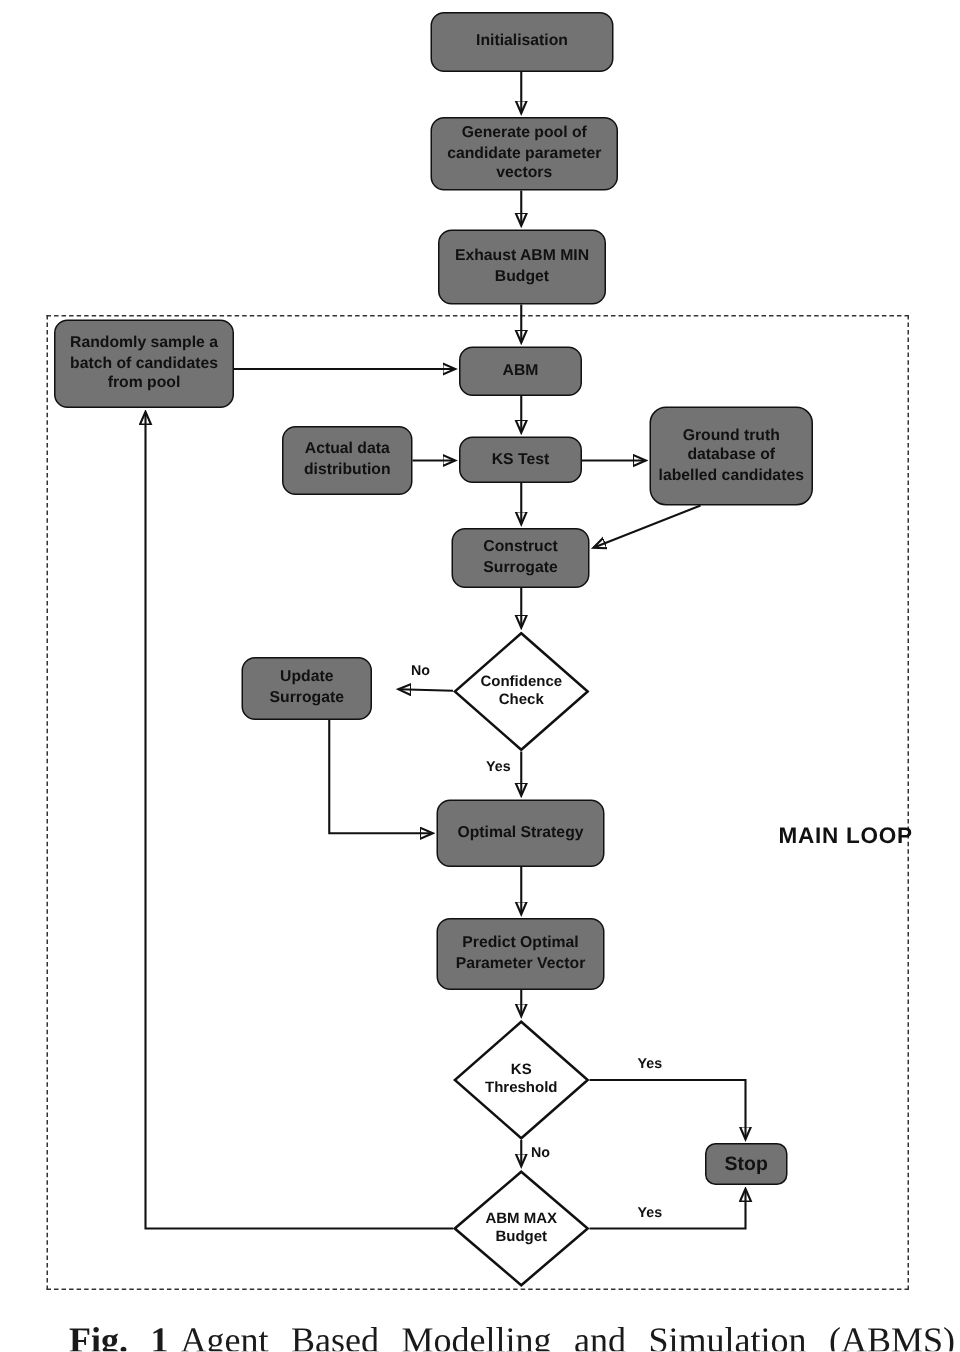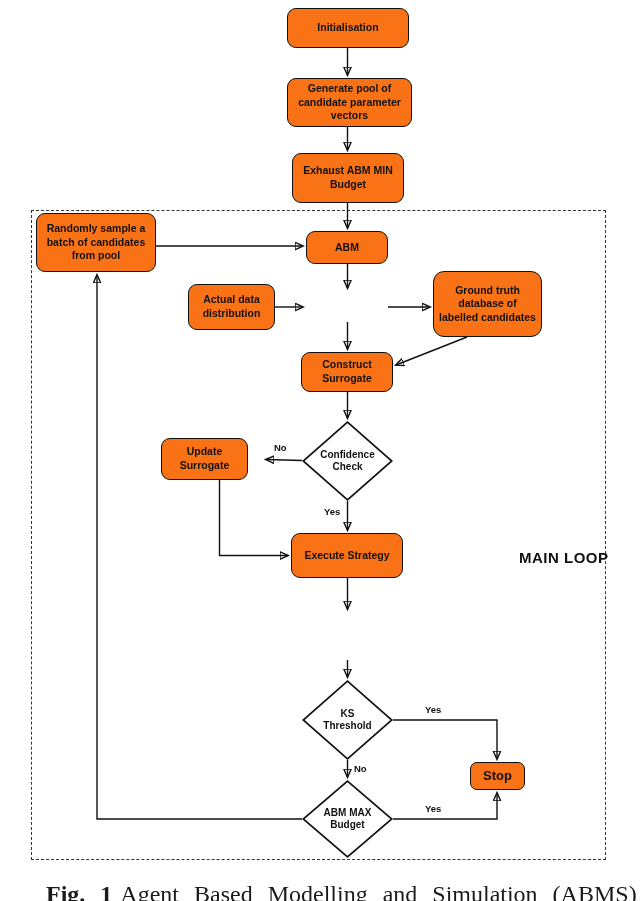--- a/index.html
+++ b/index.html
@@ -12,21 +12,21 @@
     font-family:"Liberation Sans",sans-serif;
     color:#111;
   }
   #connectors{position:absolute;left:0;top:0;width:640px;height:901px;pointer-events:none;}
   #connectors path{fill:none;stroke:#111;stroke-width:1.4px;}
   .loopbox{
     position:absolute;left:31px;top:210px;width:575px;height:650px;
     border:1.6px dashed #333;background:transparent;box-sizing:border-box;
   }
   .node{
-    position:absolute;background:#f97316;border:1.7px solid #111;border-radius:9px;
+    position:absolute;background:#737373;border:1.7px solid #111;border-radius:9px;
     display:flex;align-items:center;justify-content:center;text-align:center;
     font-weight:bold;font-size:10.5px;line-height:1.3;color:#111;
     padding:2px 5px;box-sizing:border-box;
   }
   .node span{display:block;}
   .diamond{position:absolute;}
   .diamond svg{position:absolute;left:0;top:0;width:100%;height:100%;}
   .diamond polygon{fill:#fff;stroke:#111;stroke-width:1.7;}
   .dlabel{
     position:absolute;left:0;top:0;right:0;bottom:0;
@@ -97,37 +97,43 @@
   </div>
 
   <div class="node" style="left:306px;top:231px;width:82px;height:33px">
     <span>ABM</span>
   </div>
 
   <div class="node" style="left:188px;top:284px;width:87px;height:46px">
     <span>Actual data distribution</span>
   </div>
 
+  <div class="node" style="left:306px;top:291px;width:82px;height:31px">
+    <span>KS Test</span>
+  </div>
 
   <div class="node" style="left:433px;top:271px;width:109px;height:66px;border-radius:11px">
     <span>Ground truth database of labelled candidates</span>
   </div>
 
   <div class="node" style="left:301px;top:352px;width:92px;height:40px">
     <span>Construct Surrogate</span>
   </div>
 
   <div class="node" style="left:161px;top:438px;width:87px;height:42px">
     <span>Update Surrogate</span>
   </div>
 
   <div class="node" style="left:291px;top:533px;width:112px;height:45px">
-    <span>Execute Strategy</span>
+    <span>Optimal Strategy</span>
   </div>
 
+  <div class="node" style="left:291px;top:612px;width:112px;height:48px">
+    <span>Predict Optimal Parameter Vector</span>
+  </div>
 
   <div class="node" style="left:470px;top:762px;width:55px;height:28px;border-radius:7px;font-size:13px">
     <span>Stop</span>
   </div>
 
   <div class="diamond" style="left:302px;top:421px;width:91px;height:80px">
     <svg viewBox="0 0 91 80" preserveAspectRatio="none">
       <polygon points="45.5,1.2 89.8,40 45.5,78.8 1.2,40"></polygon>
     </svg>
     <span class="dlabel">Confidence Check</span>

